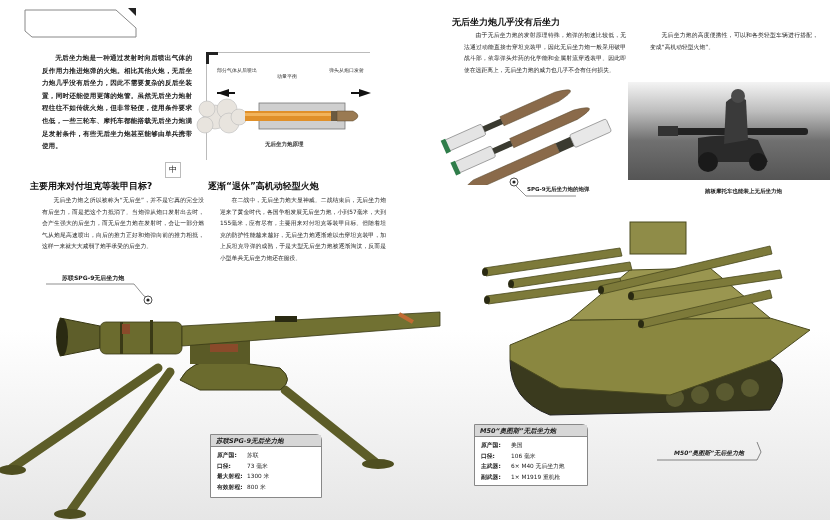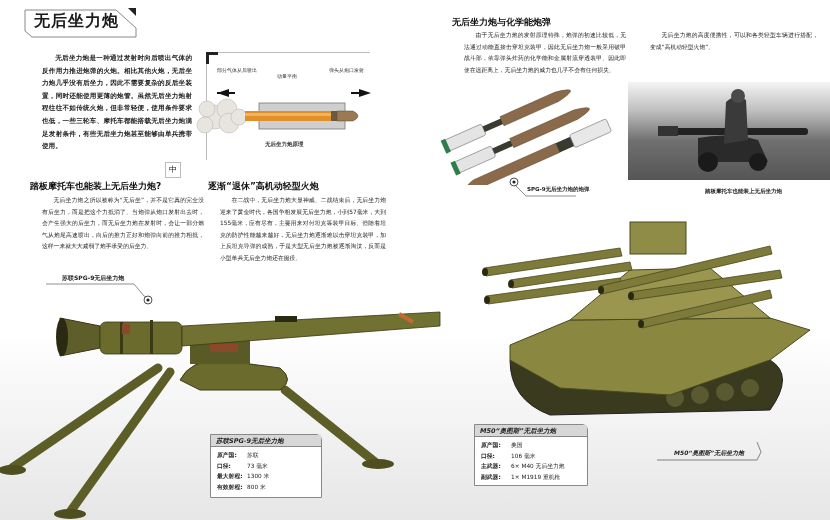--- a/index.html
+++ b/index.html
@@ -34,21 +34,20 @@
 </head>
 <body>
 
 <div class="abs bottom-fade"></div>
 
 <div class="abs title-box">
   <svg width="113" height="32" viewBox="0 0 113 32">
     <path d="M1 4 L92 4 L112 22 L112 31 L8 31 L1 25 Z" fill="#fff" stroke="#888" stroke-width="1"></path>
     <path d="M104 2 L112 2 L112 10 Z" fill="#222"></path>
   </svg>
-  <span class="title-text">无后坐力炮</span>
 </div>
 
 <div class="abs para bold" style="left:30px; top:52px; width:150px;">无后坐力炮是一种通过发射时向后喷出气体的反作用力推进炮弹的火炮。相比其他火炮，无后坐力炮几乎没有后坐力，因此不需要复杂的反后坐装置，同时还能使用更薄的炮管。虽然无后坐力炮射程往往不如传统火炮，但非常轻便，使用条件要求也低，一些三轮车、摩托车都能搭载无后坐力炮满足发射条件，有些无后坐力炮甚至能够由单兵携带使用。</div>
 
 <div class="abs diagram">
   <div class="corner"></div>
   <span class="dlabel" style="left:10px; top:14px;">部分气体从后喷出</span>
   <span class="dlabel" style="left:70px; top:20px;">动量平衡</span>
   <span class="dlabel" style="left:122px; top:14px;">弹头从炮口发射</span>
   <svg class="abs" style="left:-14px; top:22px;" width="180" height="60">
@@ -68,27 +67,27 @@
     <rect x="52" y="36" width="88" height="10" fill="#e0902a"></rect>
     <rect x="52" y="38" width="88" height="3" fill="#f2b35a"></rect>
     <rect x="138" y="36" width="6" height="10" fill="#6b5a40"></rect>
     <path d="M144 36 L160 36 Q170 41 160 46 L144 46 Z" fill="#9a7a52" stroke="#5a4a30" stroke-width="0.5"></path>
   </svg>
   <span class="dlabel" style="left:58px; top:88px; font-weight:bold; font-size:5.5px;">无后坐力炮原理</span>
 </div>
 
 <div class="abs zh-badge">中</div>
 
-<div class="abs heading" style="left:30px; top:180px;">踏板摩托车也能装上无后坐力炮?</div>
+<div class="abs heading" style="left:30px; top:180px;">主要用来对付坦克等装甲目标?</div>
 <div class="abs para" style="left:30px; top:195px; width:162px; font-size:5.8px; line-height:11.6px;">无后坐力炮之所以被称为“无后坐”，并不是它真的完全没有后坐力，而是把这个力抵消了。当炮弹从炮口发射出去时，会产生强大的后坐力，而无后坐力炮在发射时，会让一部分燃气从炮尾高速喷出，向后的推力正好和炮弹向前的推力相抵，这样一来就大大减弱了炮手承受的后坐力。</div>
 
 <div class="abs heading" style="left:208px; top:180px;">逐渐“退休”高机动轻型火炮</div>
 <div class="abs para" style="left:208px; top:195px; width:166px; font-size:5.8px; line-height:11.6px;">在二战中，无后坐力炮大显神威。二战结束后，无后坐力炮迎来了黄金时代，各国争相发展无后坐力炮，小到57毫米，大到155毫米，应有尽有，主要用来对付坦克等装甲目标。但随着坦克的防护性能越来越好，无后坐力炮逐渐难以击穿坦克装甲，加上反坦克导弹的成熟，于是大型无后坐力炮被逐渐淘汰，反而是小型单兵无后坐力炮还在服役。</div>
 
-<div class="abs heading" style="left:452px; top:16px;">无后坐力炮与化学能炮弹</div>
+<div class="abs heading" style="left:452px; top:16px;">无后坐力炮几乎没有后坐力</div>
 <div class="abs para" style="left:452px; top:30px; width:162px; font-size:5.8px; line-height:11.6px;">由于无后坐力炮的发射原理特殊，炮弹的初速比较低，无法通过动能直接击穿坦克装甲，因此无后坐力炮一般采用破甲战斗部，依靠弹头炸药的化学能和金属射流穿透装甲。因此即使在远距离上，无后坐力炮的威力也几乎不会有任何损失。</div>
 
 <div class="abs para" style="left:638px; top:30px; width:168px; font-size:5.8px; line-height:11.6px;">无后坐力炮的高度便携性，可以和各类轻型车辆进行搭配，变成“高机动轻型火炮”。</div>
 
 <svg class="abs" style="left:430px; top:85px;" width="210" height="100">
   <g transform="rotate(-24 100 50)">
     <rect x="20" y="20" width="40" height="12" rx="2" fill="#e4e4e4" stroke="#777" stroke-width="0.6"></rect>
     <rect x="16" y="19" width="5" height="14" fill="#2f7d4a"></rect>
     <rect x="60" y="23" width="20" height="6" fill="#3a3a30"></rect>
     <path d="M80 21 L140 21 Q170 26 140 31 L80 31 Z" fill="#8a6a4a" stroke="#5a4a30" stroke-width="0.5"></path>

